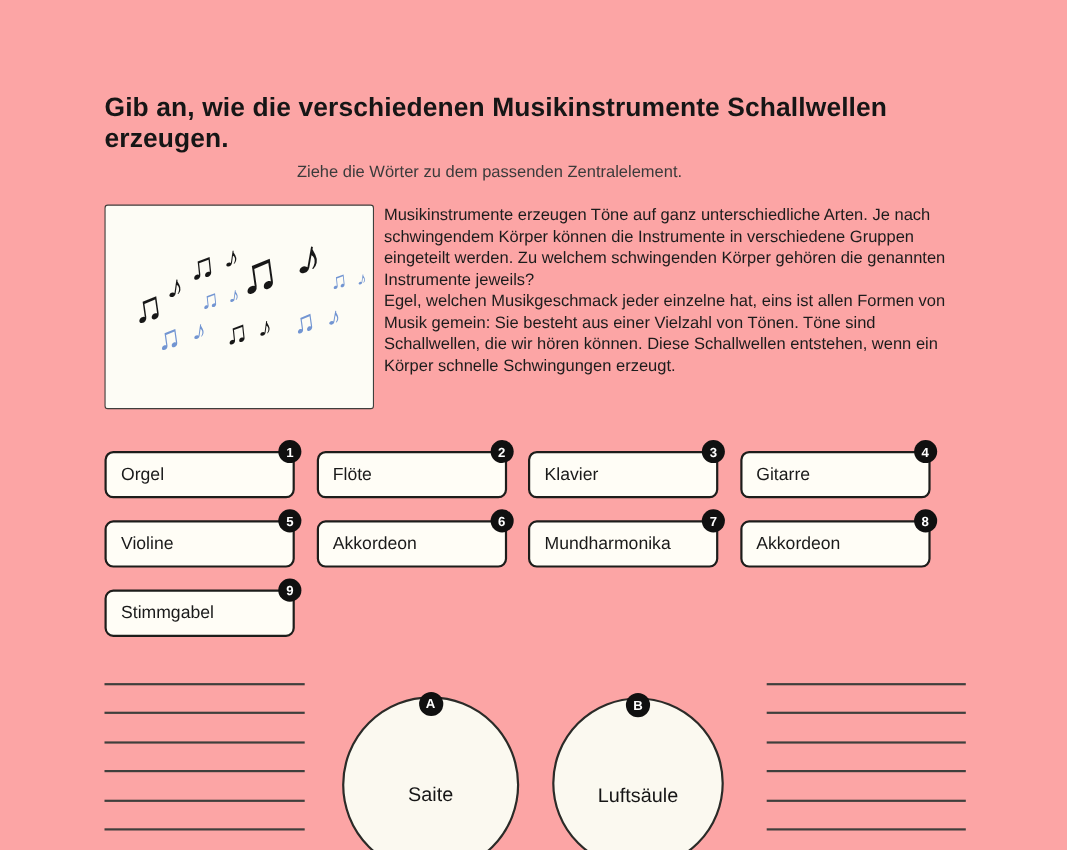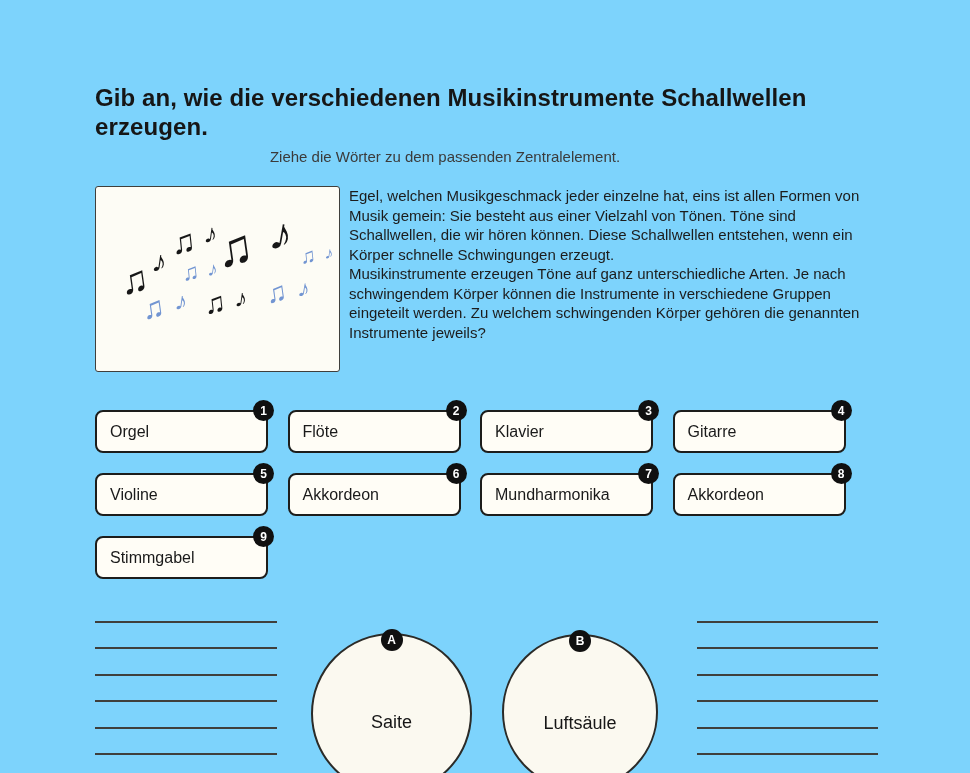--- a/index.html
+++ b/index.html
@@ -6,21 +6,21 @@
     margin: 0;
     padding: 0;
     background: #fbf9f0;
     font-family: "Liberation Sans", sans-serif;
     color: #191919;
   }
   .page {
     position: relative;
     width: 970px;
     height: 773px;
-    background: #7dd3fc;
+    background: #fca5a5;
     overflow: hidden;
   }
   
   .title {
     position: absolute;
     left: 95px;
     top: 83px;
     width: 750px;
     margin: 0;
     font-size: 24px;
@@ -180,22 +180,22 @@
       <span class="music-note" style="left: 229px; top: 58px; font-size: 17px; color: rgb(114, 149, 210); transform: rotate(8deg);">♪</span>
       <span class="music-note" style="left: 170px; top: 92px; font-size: 28px; color: rgb(114, 149, 210); transform: rotate(-8deg);">♫</span>
       <span class="music-note" style="left: 202px; top: 90px; font-size: 24px; color: rgb(114, 149, 210); transform: rotate(10deg);">♪</span>
       <span class="music-note" style="left: 46px; top: 106px; font-size: 30px; color: rgb(114, 149, 210); transform: rotate(-8deg);">♫</span>
       <span class="music-note" style="left: 79px; top: 102px; font-size: 25px; color: rgb(114, 149, 210); transform: rotate(8deg);">♪</span>
       <span class="music-note" style="left: 108px; top: 102px; font-size: 29px; color: rgb(23, 23, 23); transform: rotate(-6deg);">♫</span>
       <span class="music-note" style="left: 139px; top: 99px; font-size: 25px; color: rgb(23, 23, 23); transform: rotate(8deg);">♪</span>
     </div>
 
   <div class="intro">
+    <p>Musikinstrumente erzeugen Töne auf ganz unterschiedliche Arten. Je nach schwingendem Körper können die Instrumente in verschiedene Gruppen eingeteilt werden. Zu welchem schwingenden Körper gehören die genannten Instrumente jeweils?</p>
     <p>Egel, welchen Musikgeschmack jeder einzelne hat, eins ist allen Formen von Musik gemein: Sie besteht aus einer Vielzahl von Tönen. Töne sind Schallwellen, die wir hören können. Diese Schallwellen entstehen, wenn ein Körper schnelle Schwingungen erzeugt.</p>
-    <p>Musikinstrumente erzeugen Töne auf ganz unterschiedliche Arten. Je nach schwingendem Körper können die Instrumente in verschiedene Gruppen eingeteilt werden. Zu welchem schwingenden Körper gehören die genannten Instrumente jeweils?</p>
   </div>
 
   <div class="word-grid">
     <div class="word-box">
       <span class="word-label">Orgel</span>
       <span class="badge">1</span>
     </div>
     <div class="word-box">
       <span class="word-label">Flöte</span>
       <span class="badge">2</span>

